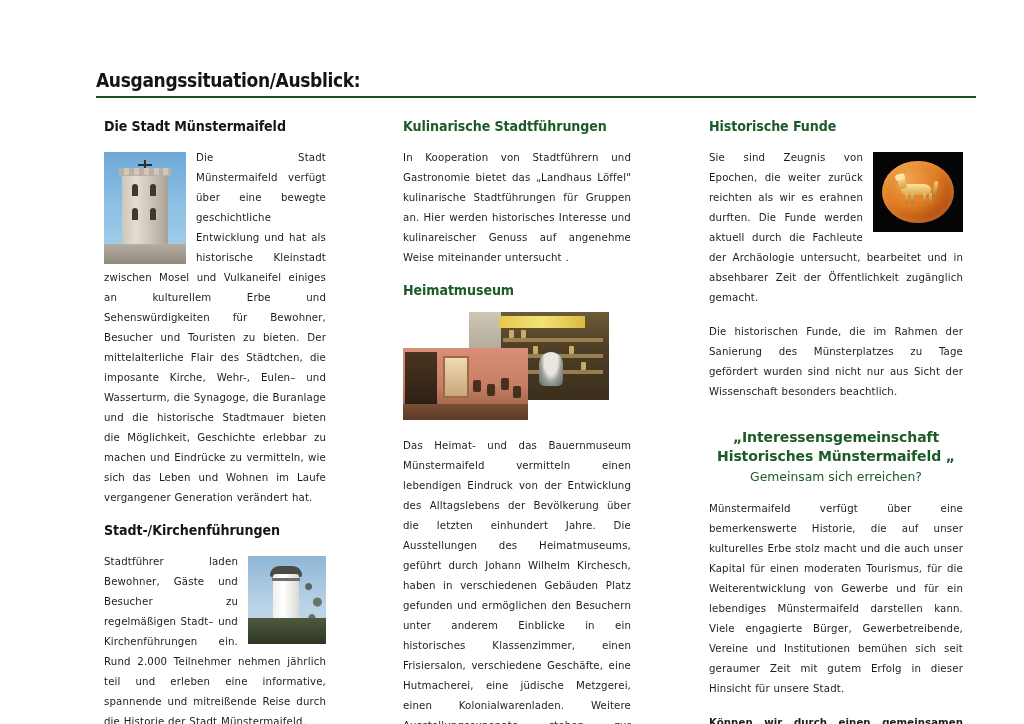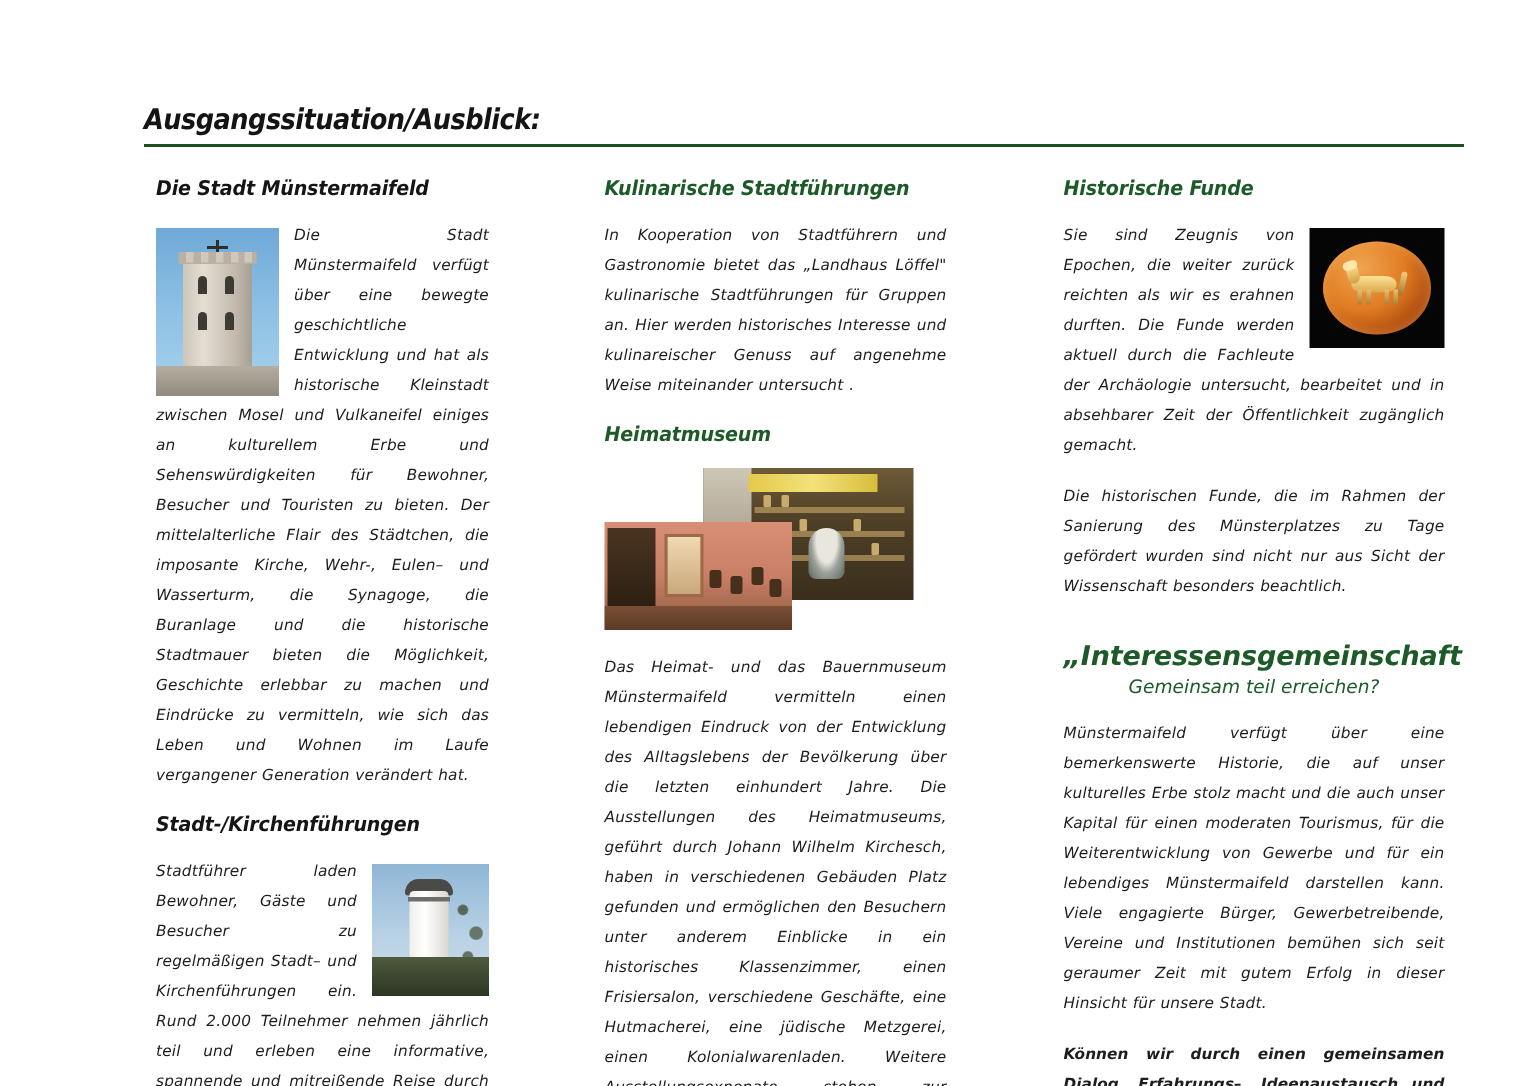--- a/index.html
+++ b/index.html
@@ -14,21 +14,20 @@
     color: #1a1a1a;
     overflow: hidden;
     position: relative;
   }
   .page {
     position: absolute;
     left: 0; top: 0;
     width: 1024px;
     height: 632px;
     background: #fff;
-    font-style: italic;
   }
 
   
   .doc-title-wrap {
     position: absolute;
     left: 96px;
     top: 70px;
     width: 880px;
   }
   .doc-title {
@@ -83,21 +82,21 @@
 
   .gap-top { margin-top: 18px; }
 
   
   .ig-head {
     text-align: center;
     margin: 26px 0 12px 0;
     color: #1c5a27;
   }
   .ig-head .l1, .ig-head .l2 {
-    font-size: 18px;
+    font-size: 14px;
     font-weight: bold;
     line-height: 19px;
     letter-spacing: -0.1px;
     display: block;
   }
   .ig-head .l3 {
     font-size: 12.4px;
     font-weight: normal;
     line-height: 21px;
     display: block;
@@ -409,21 +408,22 @@
         <div class="leg" style="left:34px"></div>
       </div>
     </div>
 
     <p class="body">Sie sind Zeugnis von Epochen, die weiter zurück reichten als wir es erahnen durften. Die Funde werden aktuell durch die Fachleute der Archäologie untersucht, bearbeitet und in absehbarer Zeit der Öffentlichkeit zugänglich gemacht.</p>
 
     <p class="body">Die historischen Funde, die im Rahmen der Sanierung des Münsterplatzes zu Tage gefördert wurden sind nicht nur aus Sicht  der Wissenschaft besonders beachtlich.</p>
 
     <div class="ig-head">
       <span class="l1">„Interessensgemeinschaft</span>
-      <span class="l3">Gemeinsam teil erreichen?</span>
+      <span class="l2">Historisches Münstermaifeld „</span>
+      <span class="l3">Gemeinsam sich erreichen?</span>
     </div>
 
     <p class="body">Münstermaifeld verfügt über eine bemerkenswerte Historie, die auf unser kulturelles Erbe stolz macht und die auch unser Kapital für einen moderaten Tourismus, für die Weiterentwicklung von Gewerbe und für ein lebendiges Münstermaifeld darstellen kann. Viele engagierte Bürger, Gewerbetreibende, Vereine und Institutionen bemühen sich seit geraumer Zeit mit gutem Erfolg in dieser Hinsicht für unsere Stadt.</p>
 
     <p class="body bold gap-top">Können wir durch einen gemeinsamen Dialog, Erfahrungs–, Ideenaustausch und wechselseitige Unterstützung mehr für uns und die Stadt erreichen? Das möchten wir in einem Auftaktgespräch gemeinsam mit Ihnen erörtern. Machen Sie mit und melden sich als Teilnehmer für den geplanten Auftakttermin an.</p>
   </div>
 
 </div>
 
 </body></html>

